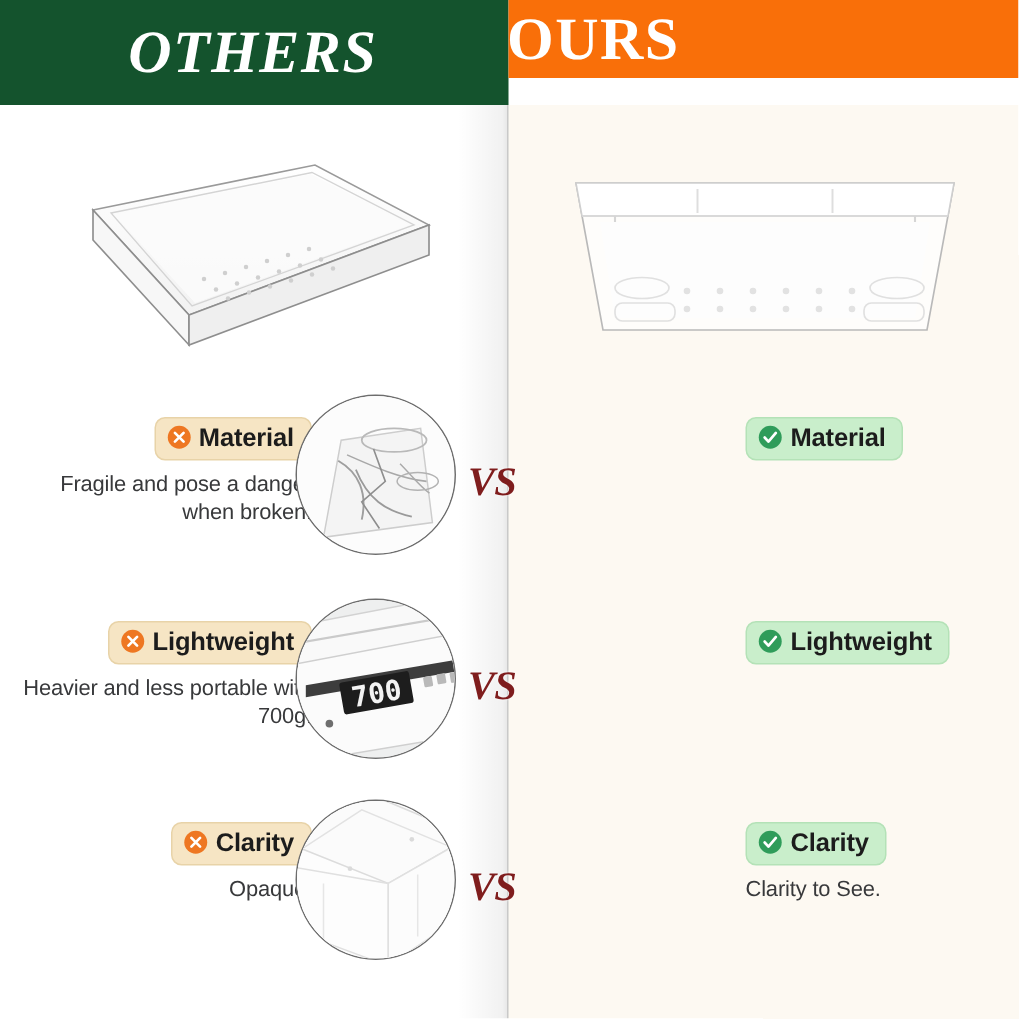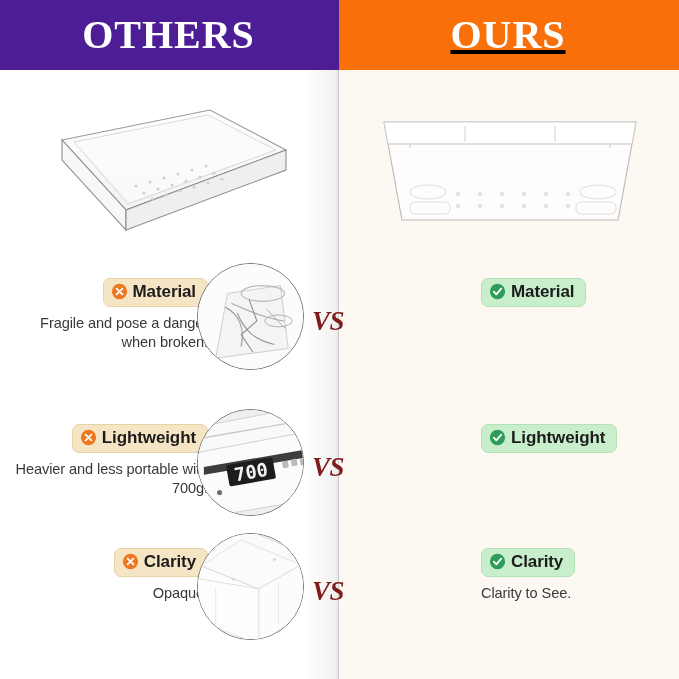--- a/index.html
+++ b/index.html
@@ -22,33 +22,32 @@
   .header {
     position: absolute;
     top: 0; left: 0;
     width: 679px;
     height: 70px;
     display: flex;
   }
   .header-left {
     width: 339px;
     height: 70px;
-    background: #4c1d95;
+    background: #14532d;
     display: flex;
     align-items: center;
     justify-content: center;
+    font-style: italic;
   }
   .header-right {
     width: 340px;
-    height: 70px;
+    height: 52px;
     background: #f96f09;
     display: flex;
     align-items: center;
-    justify-content: center;
-    text-decoration: underline;
   }
   .header-title {
     font-family: "Liberation Serif", serif;
     font-weight: bold;
     font-size: 40px;
     color: #ffffff;
     letter-spacing: 1px;
     line-height: 1;
   }
   .header-left .header-title { transform: translateX(-1px); }
@@ -96,35 +95,36 @@
   .hero svg { width: 100%; height: 100%; display: block; }
 
   
   .row {
     position: absolute;
     left: 0;
     width: 679px;
     height: 130px;
   }
   .row-1 { top: 252px; }
-  .row-2 { top: 398px; }
+  .row-2 { top: 388px; }
   .row-3 { top: 522px; }
 
   .side {
     position: absolute;
     top: 0;
     height: 130px;
   }
   .side-left  { left: 0;   width: 339px; }
   .side-right { left: 339px; width: 340px; }
 
   
   .txt {
     position: absolute;
     top: 26px;
+    margin-left: 16px;
   }
   .txt-left  { right: 131px; text-align: right; width: 200px; }
   .txt-right { left: 142px;  text-align: left;  width: 196px; }
 
   .badge {
     display: inline-flex;
     align-items: center;
     gap: 5px;
     padding: 3px 11px 4px 7px;
     border-radius: 7px;

